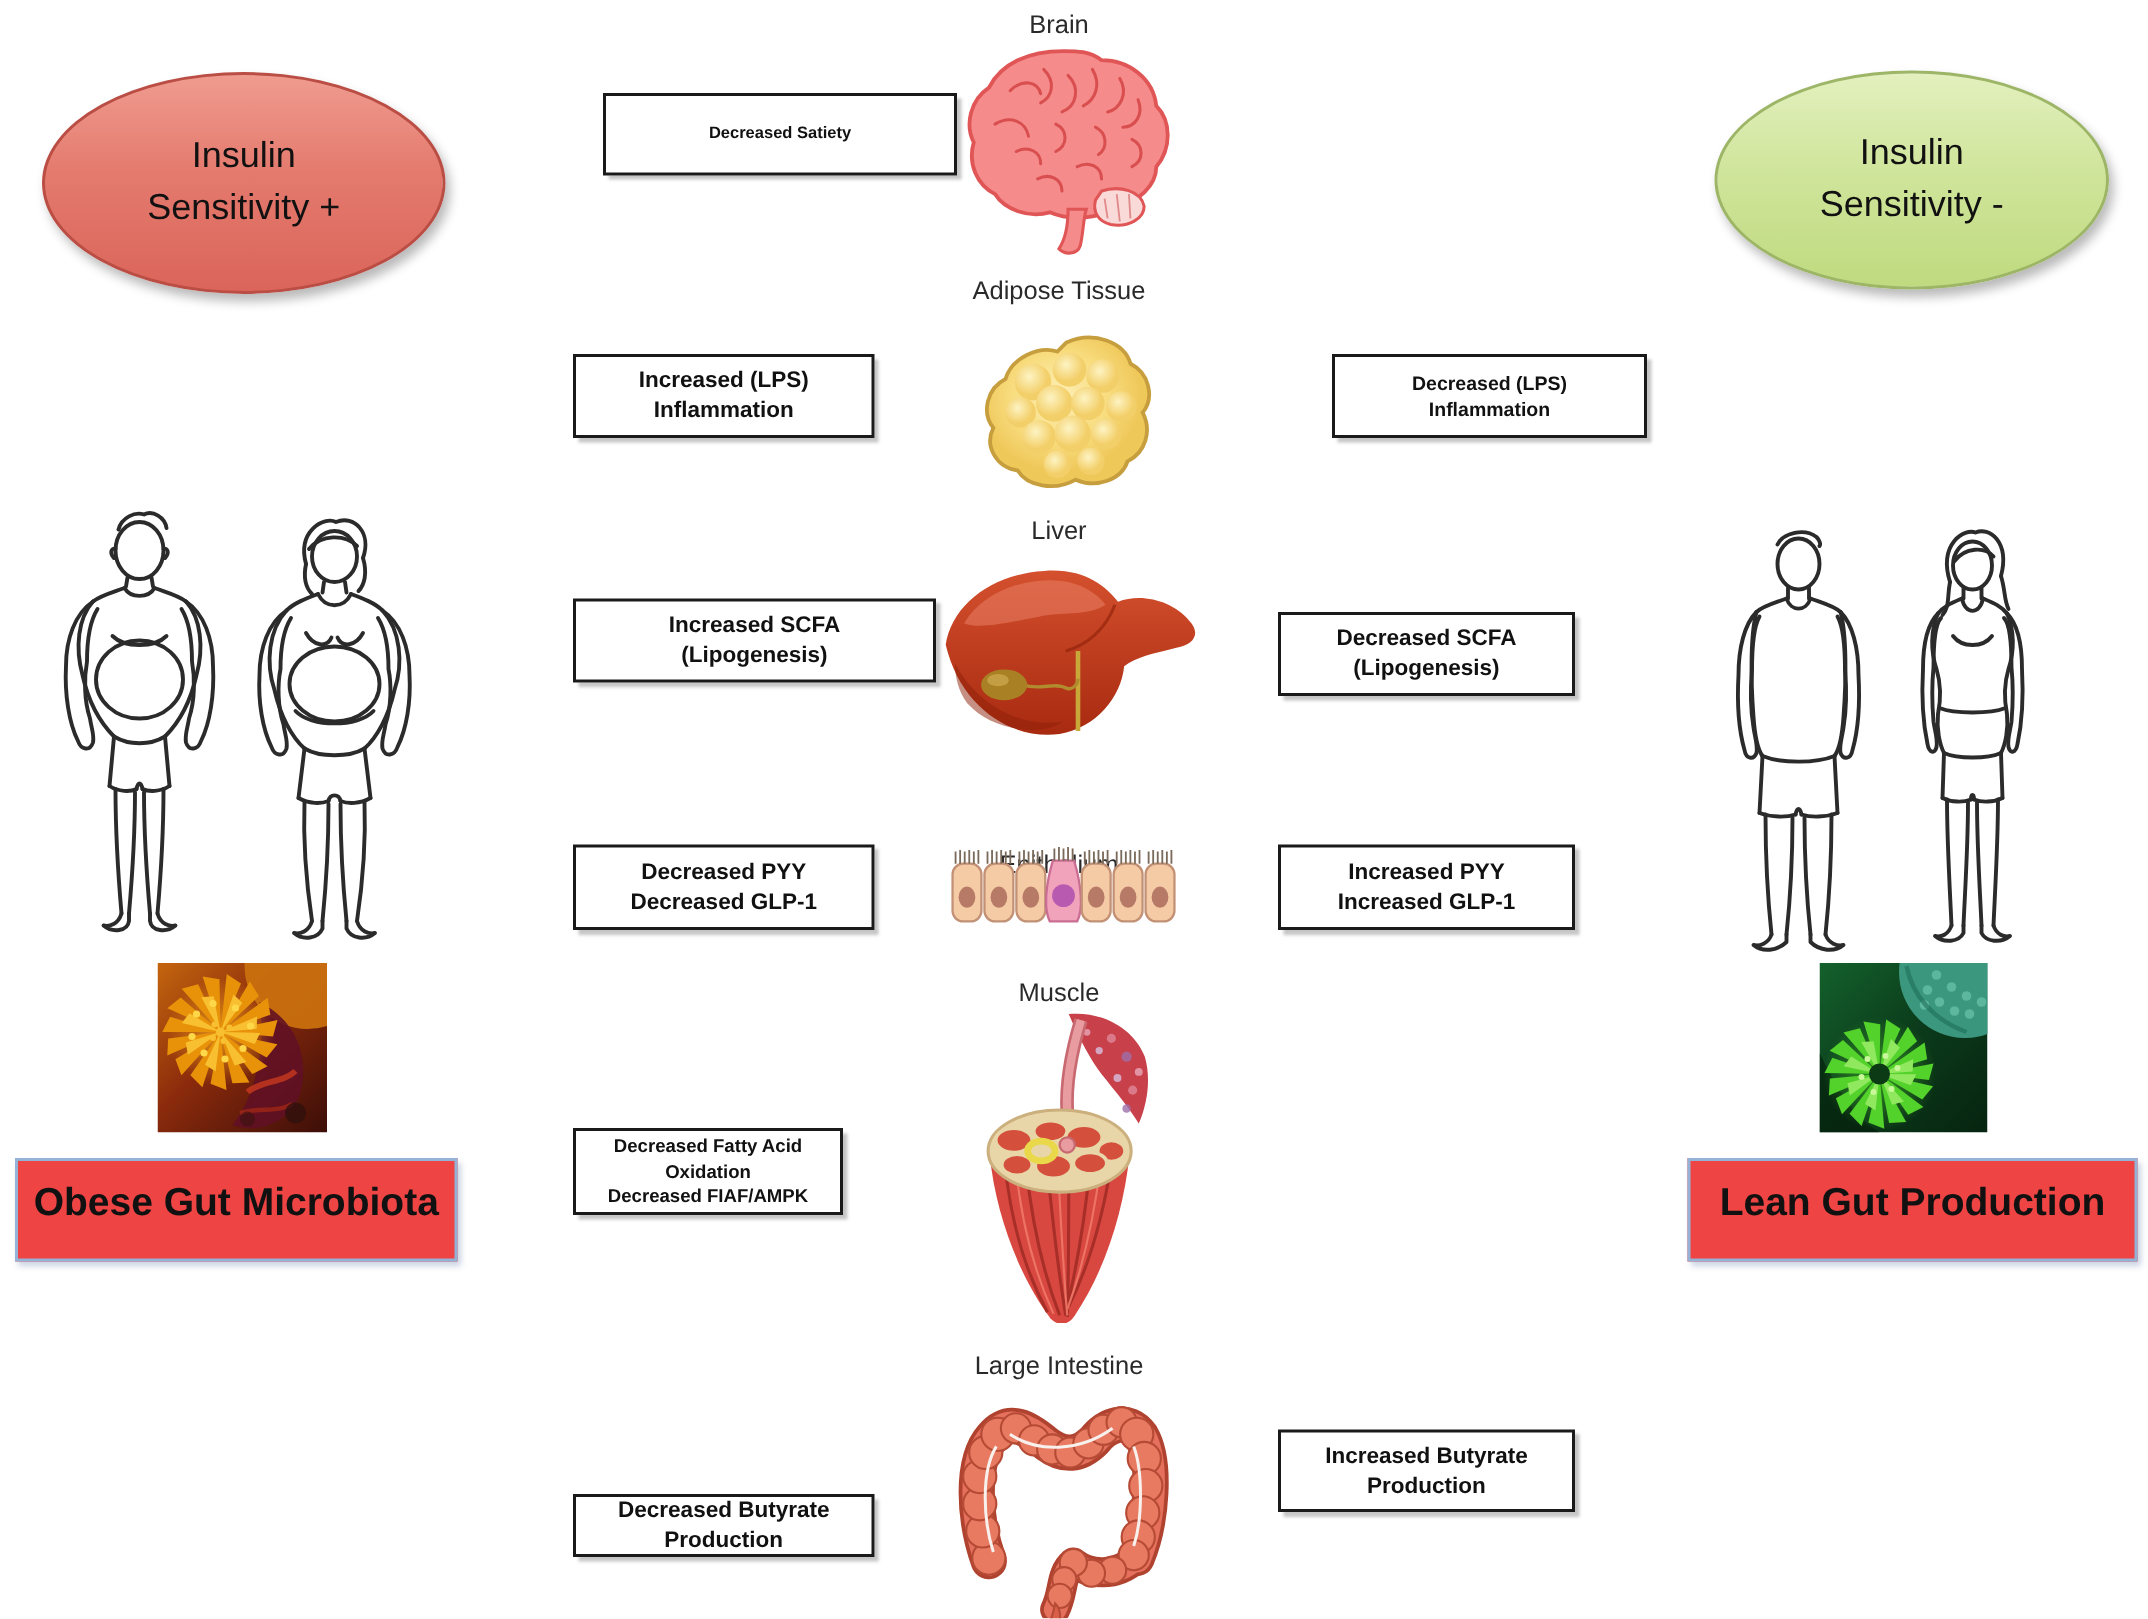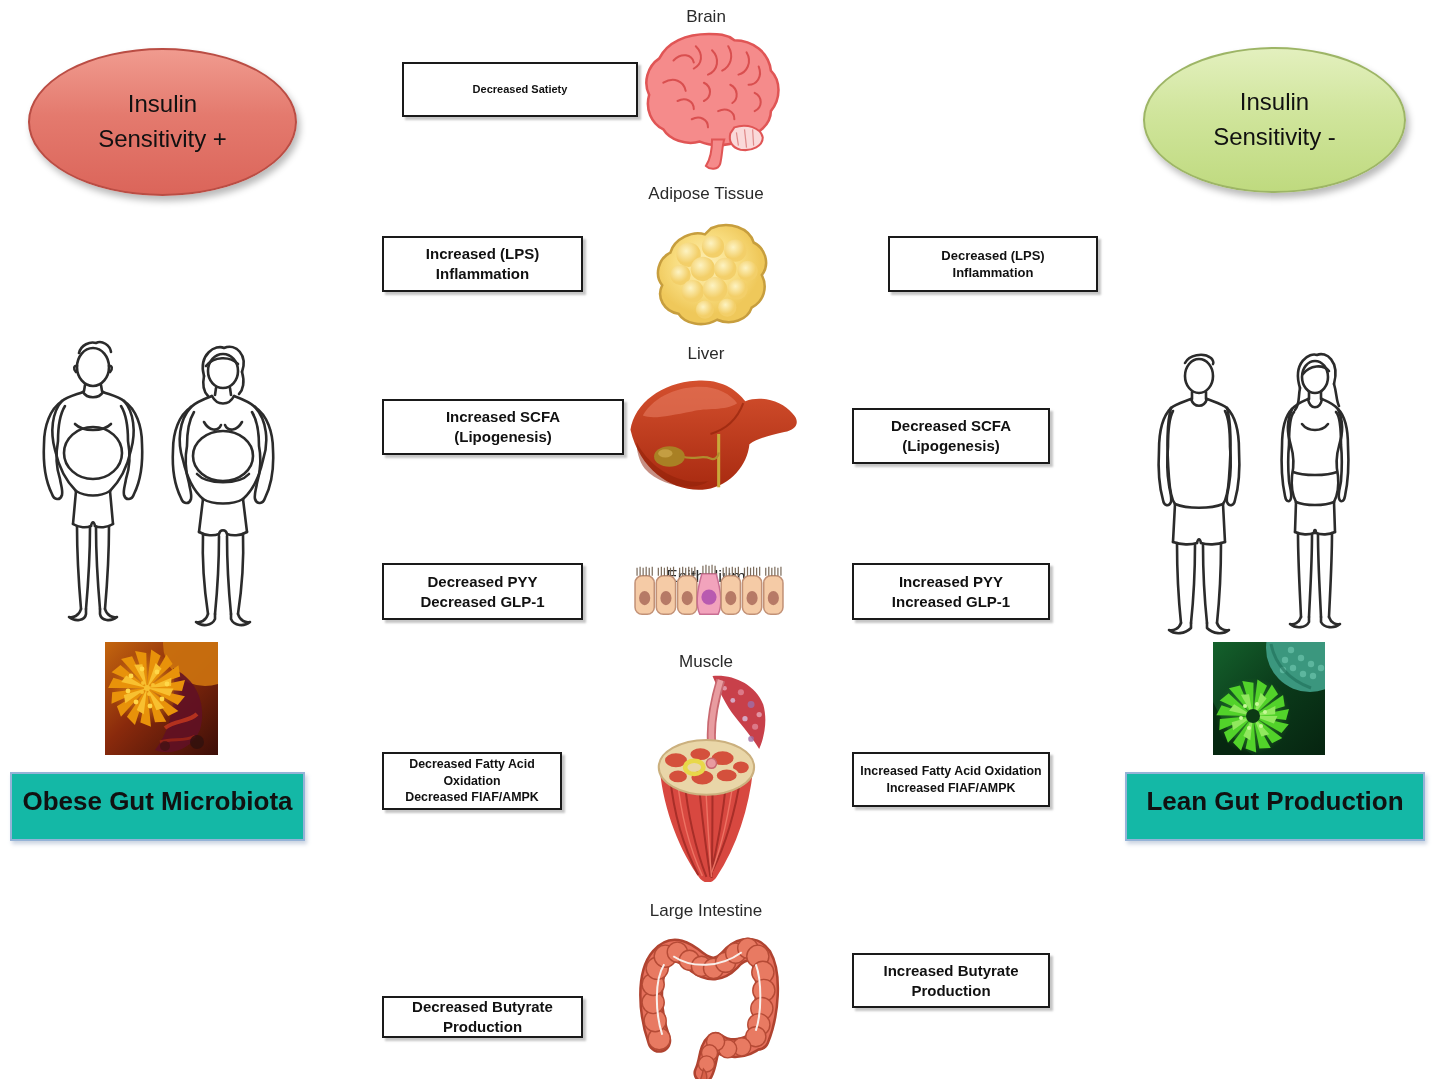--- a/index.html
+++ b/index.html
@@ -29,21 +29,21 @@
     display:flex;align-items:center;justify-content:center;text-align:center;
     font-weight:bold;color:#111;white-space:pre-line;line-height:1.32;
     box-sizing:border-box;padding:2px 3px;
   }
   
   .organ-label{
     left:560px;width:292px;text-align:center;font-size:17px;color:#2a2a2a;
   }
   
   .caption-box{
-    background:#14b8a6;border:2px solid var(--caption-border,#95B3D7);
+    background:#ef4444;border:2px solid var(--caption-border,#95B3D7);
     box-shadow:2px 3px 4px rgba(140,160,190,0.45);
     display:flex;align-items:center;justify-content:center;text-align:center;
     font-size:26px;font-weight:600;color:#111;box-sizing:border-box;
     padding-bottom:10px;
   }
   svg{display:block;}
   .fig path,.fig ellipse{fill:none;stroke:#2b2b2b;stroke-width:2.6;stroke-linecap:round;stroke-linejoin:round;}
 </style>
 </head>
 <body>
@@ -78,22 +78,20 @@
 Decreased FIAF/AMPK</div>
   <div class="abs obox" style="left:382px;top:953px;width:201px;height:42px;font-size:15px;margin-top:43px;">Decreased Butyrate
 Production</div>
 
   <div class="abs obox" style="left:852px;top:236px;width:210px;height:56px;font-size:13px;margin-left:36px;">Decreased (LPS)
 Inflammation</div>
   <div class="abs obox" style="left:852px;top:408px;width:198px;height:56px;font-size:15px;">Decreased SCFA
 (Lipogenesis)</div>
   <div class="abs obox" style="left:852px;top:563px;width:198px;height:57px;font-size:15px;">Increased PYY
 Increased GLP-1</div>
-  <div class="abs obox" style="left:852px;top:752px;width:198px;height:55px;font-size:12.4px;">Increased Fatty Acid Oxidation
-Increased FIAF/AMPK</div>
   <div class="abs obox" style="left:852px;top:953px;width:198px;height:55px;font-size:15px;">Increased Butyrate
 Production</div>
 
   <svg class="abs" style="left:630px;top:30px;" width="158" height="142" viewBox="0 0 150 140">
     <path d="M75,4 C52,4 34,12 26,28 C14,36 10,52 16,64 C12,78 18,92 30,98 C36,108 52,114 66,110 C80,116 100,114 110,106 C124,104 136,92 136,80 C146,68 146,50 136,40 C134,22 118,10 100,10 C92,4 84,4 75,4 Z" fill="#F58B8B" stroke="#E05555" stroke-width="2.5"></path>
     <g fill="none" stroke="#D94F4F" stroke-width="2" stroke-linecap="round">
       <path d="M40,30 C48,22 58,24 60,32"></path>
         <path d="M30,52 C40,46 50,50 52,60"></path>
       <path d="M62,16 C70,24 68,34 60,38"></path>
         <path d="M78,20 C86,28 84,40 74,44"></path>

